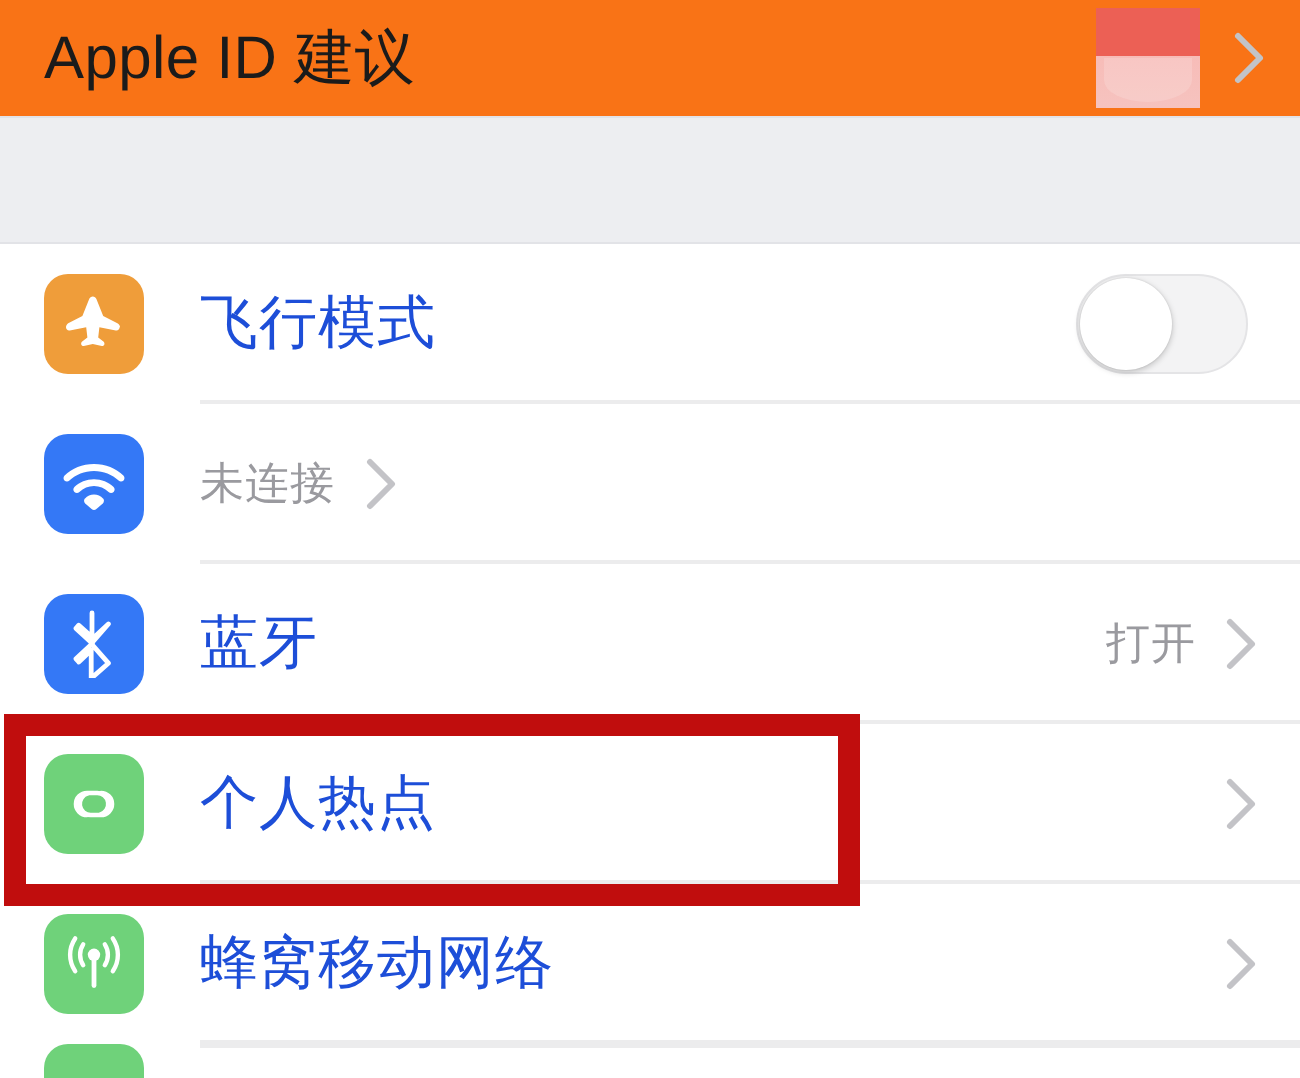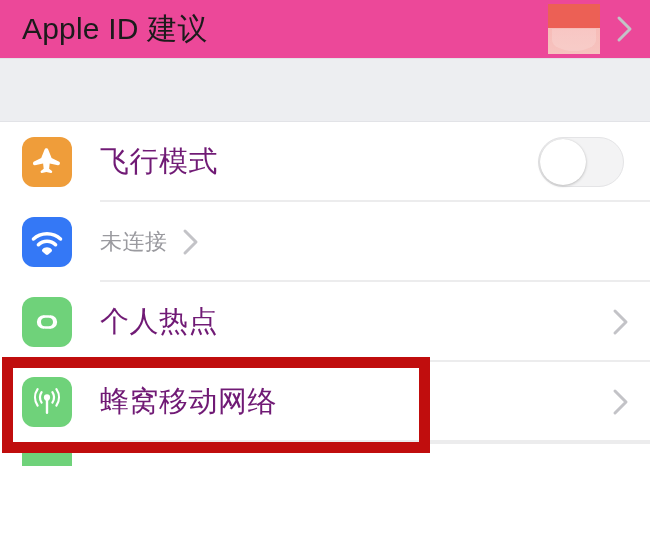--- a/index.html
+++ b/index.html
@@ -19,21 +19,21 @@
     background: #ffffff;
   }
 
   
   .appleid-row {
     position: absolute;
     left: 0;
     top: 0;
     width: 650px;
     height: 58px;
-    background: #ec4899;
+    background: #f97316;
     display: flex;
     align-items: center;
     box-sizing: border-box;
     padding: 0 14px 0 22px;
   }
   .appleid-title {
     font-size: 30px;
     color: #1b1b1b;
     letter-spacing: 0.2px;
     white-space: nowrap;
@@ -118,21 +118,21 @@
     justify-content: center;
     margin-right: 28px;
   }
   .icon-badge svg { display: block; }
   .badge-orange { background: #ef9d3a; }
   .badge-blue   { background: #3478f6; }
   .badge-green  { background: #6fd27a; }
 
   .row-label {
     font-size: 29px;
-    color: #701a75;
+    color: #1d4ed8;
     white-space: nowrap;
     flex: 1 1 auto;
     letter-spacing: 0.5px;
   }
   .row-value {
     font-size: 22px;
     color: #9a9a9f;
     white-space: nowrap;
     margin-right: 14px;
     letter-spacing: 0.5px;
@@ -223,20 +223,35 @@
       </div>
       <div class="row-value">未连接</div>
       <div class="chevron">
         <svg width="18" height="30" viewBox="0 0 18 30">
           <polyline points="3,4 14,15 3,26" fill="none" stroke="#c3c3c7" stroke-width="3" stroke-linecap="round" stroke-linejoin="round"></polyline>
         </svg>
       </div>
       <div class="sep"></div>
     </div>
 
+    <div class="row">
+      <div class="icon-badge badge-blue">
+        <svg width="26" height="34" viewBox="0 0 26 34">
+          <path d="M12 1.5v13.1L20.2 7l-8.6 9.8 8.6 9.8-8.6 7.6V20.1L5.4 26 4 24.4l8.2-7.6L4 9.2l1.4-1.6 6.6 5.9" fill="none" stroke="#ffffff" stroke-width="2.4" stroke-linejoin="round" stroke-linecap="round"></path>
+        </svg>
+      </div>
+      <div class="row-label">蓝牙</div>
+      <div class="row-value">打开</div>
+      <div class="chevron">
+        <svg width="18" height="30" viewBox="0 0 18 30">
+          <polyline points="3,4 14,15 3,26" fill="none" stroke="#c3c3c7" stroke-width="3" stroke-linecap="round" stroke-linejoin="round"></polyline>
+        </svg>
+      </div>
+      <div class="sep"></div>
+    </div>
 
     <div class="row">
       <div class="icon-badge badge-green">
         <svg width="32" height="32" viewBox="0 0 32 32">
           <path d="M19.5 10.5a5.5 5.5 0 0 1 0 11h-5a5.5 5.5 0 0 1-1.6-10.8" fill="none" stroke="#ffffff" stroke-width="2.3" stroke-linecap="round"></path>
           <path d="M12.5 21.5a5.5 5.5 0 0 1 0-11h5a5.5 5.5 0 0 1 1.6 10.8" fill="none" stroke="#ffffff" stroke-width="2.3" stroke-linecap="round"></path>
         </svg>
       </div>
       <div class="row-label">个人热点</div>
       <div class="chevron">

